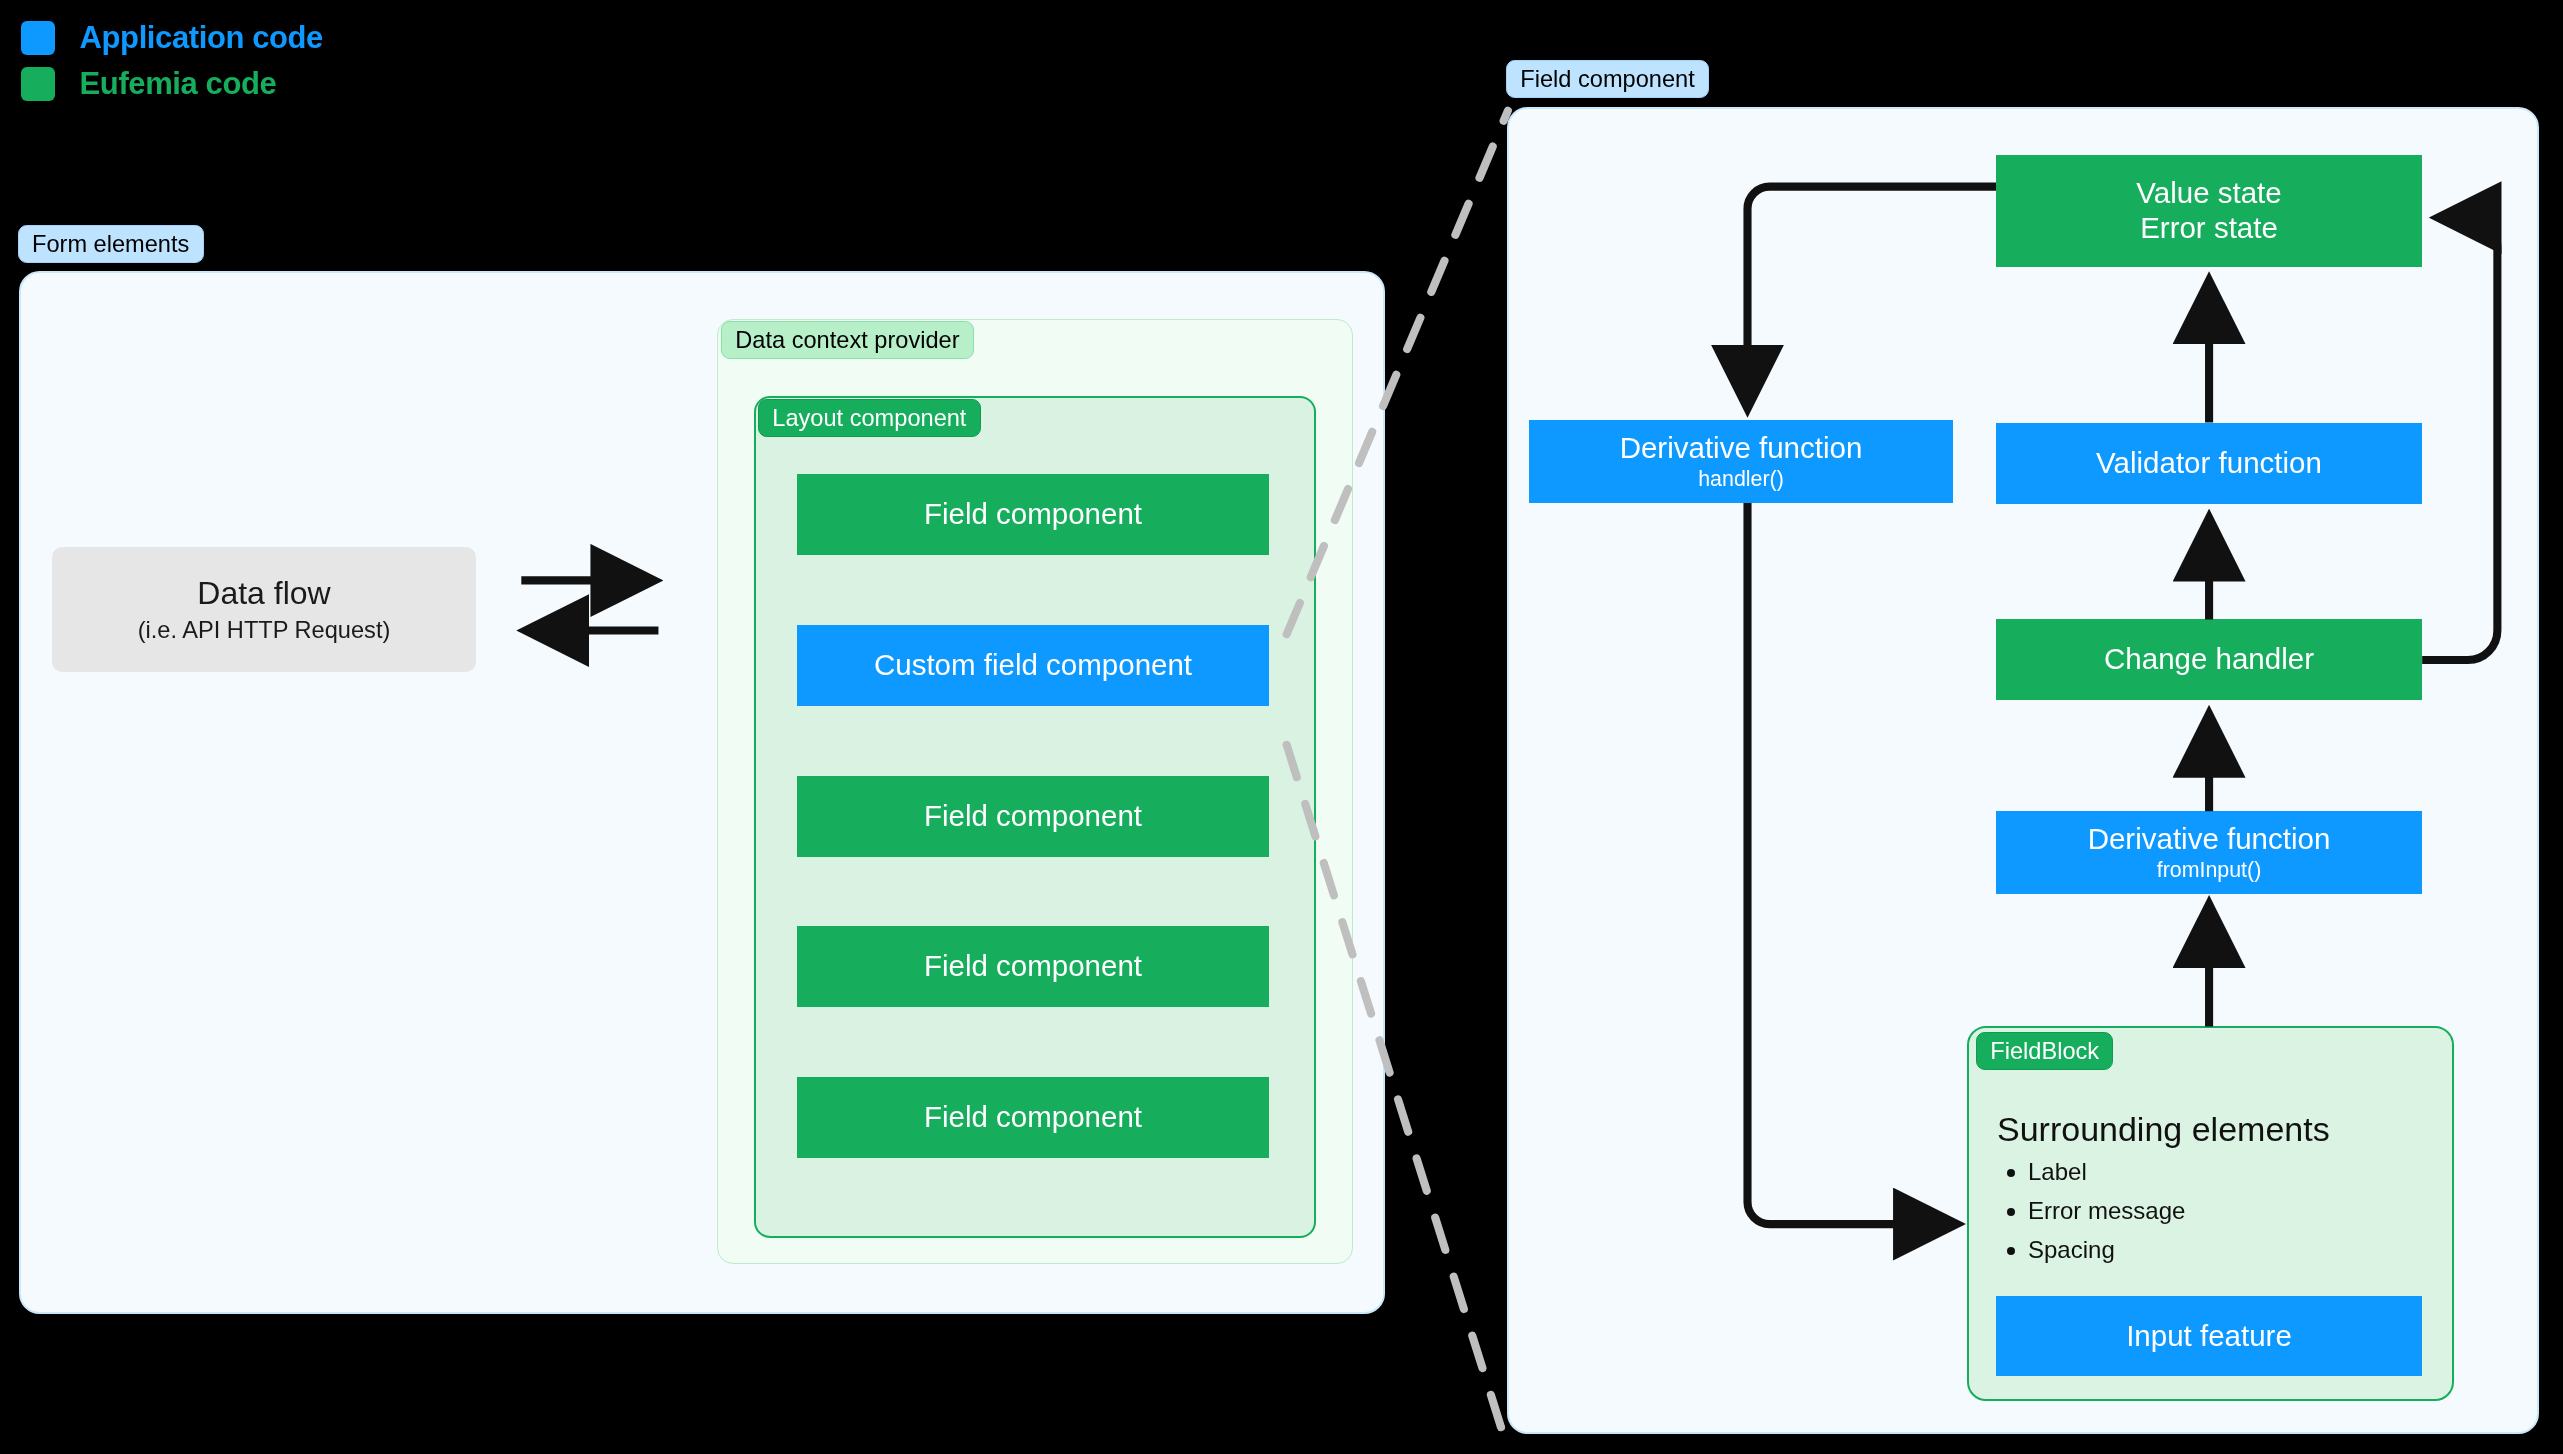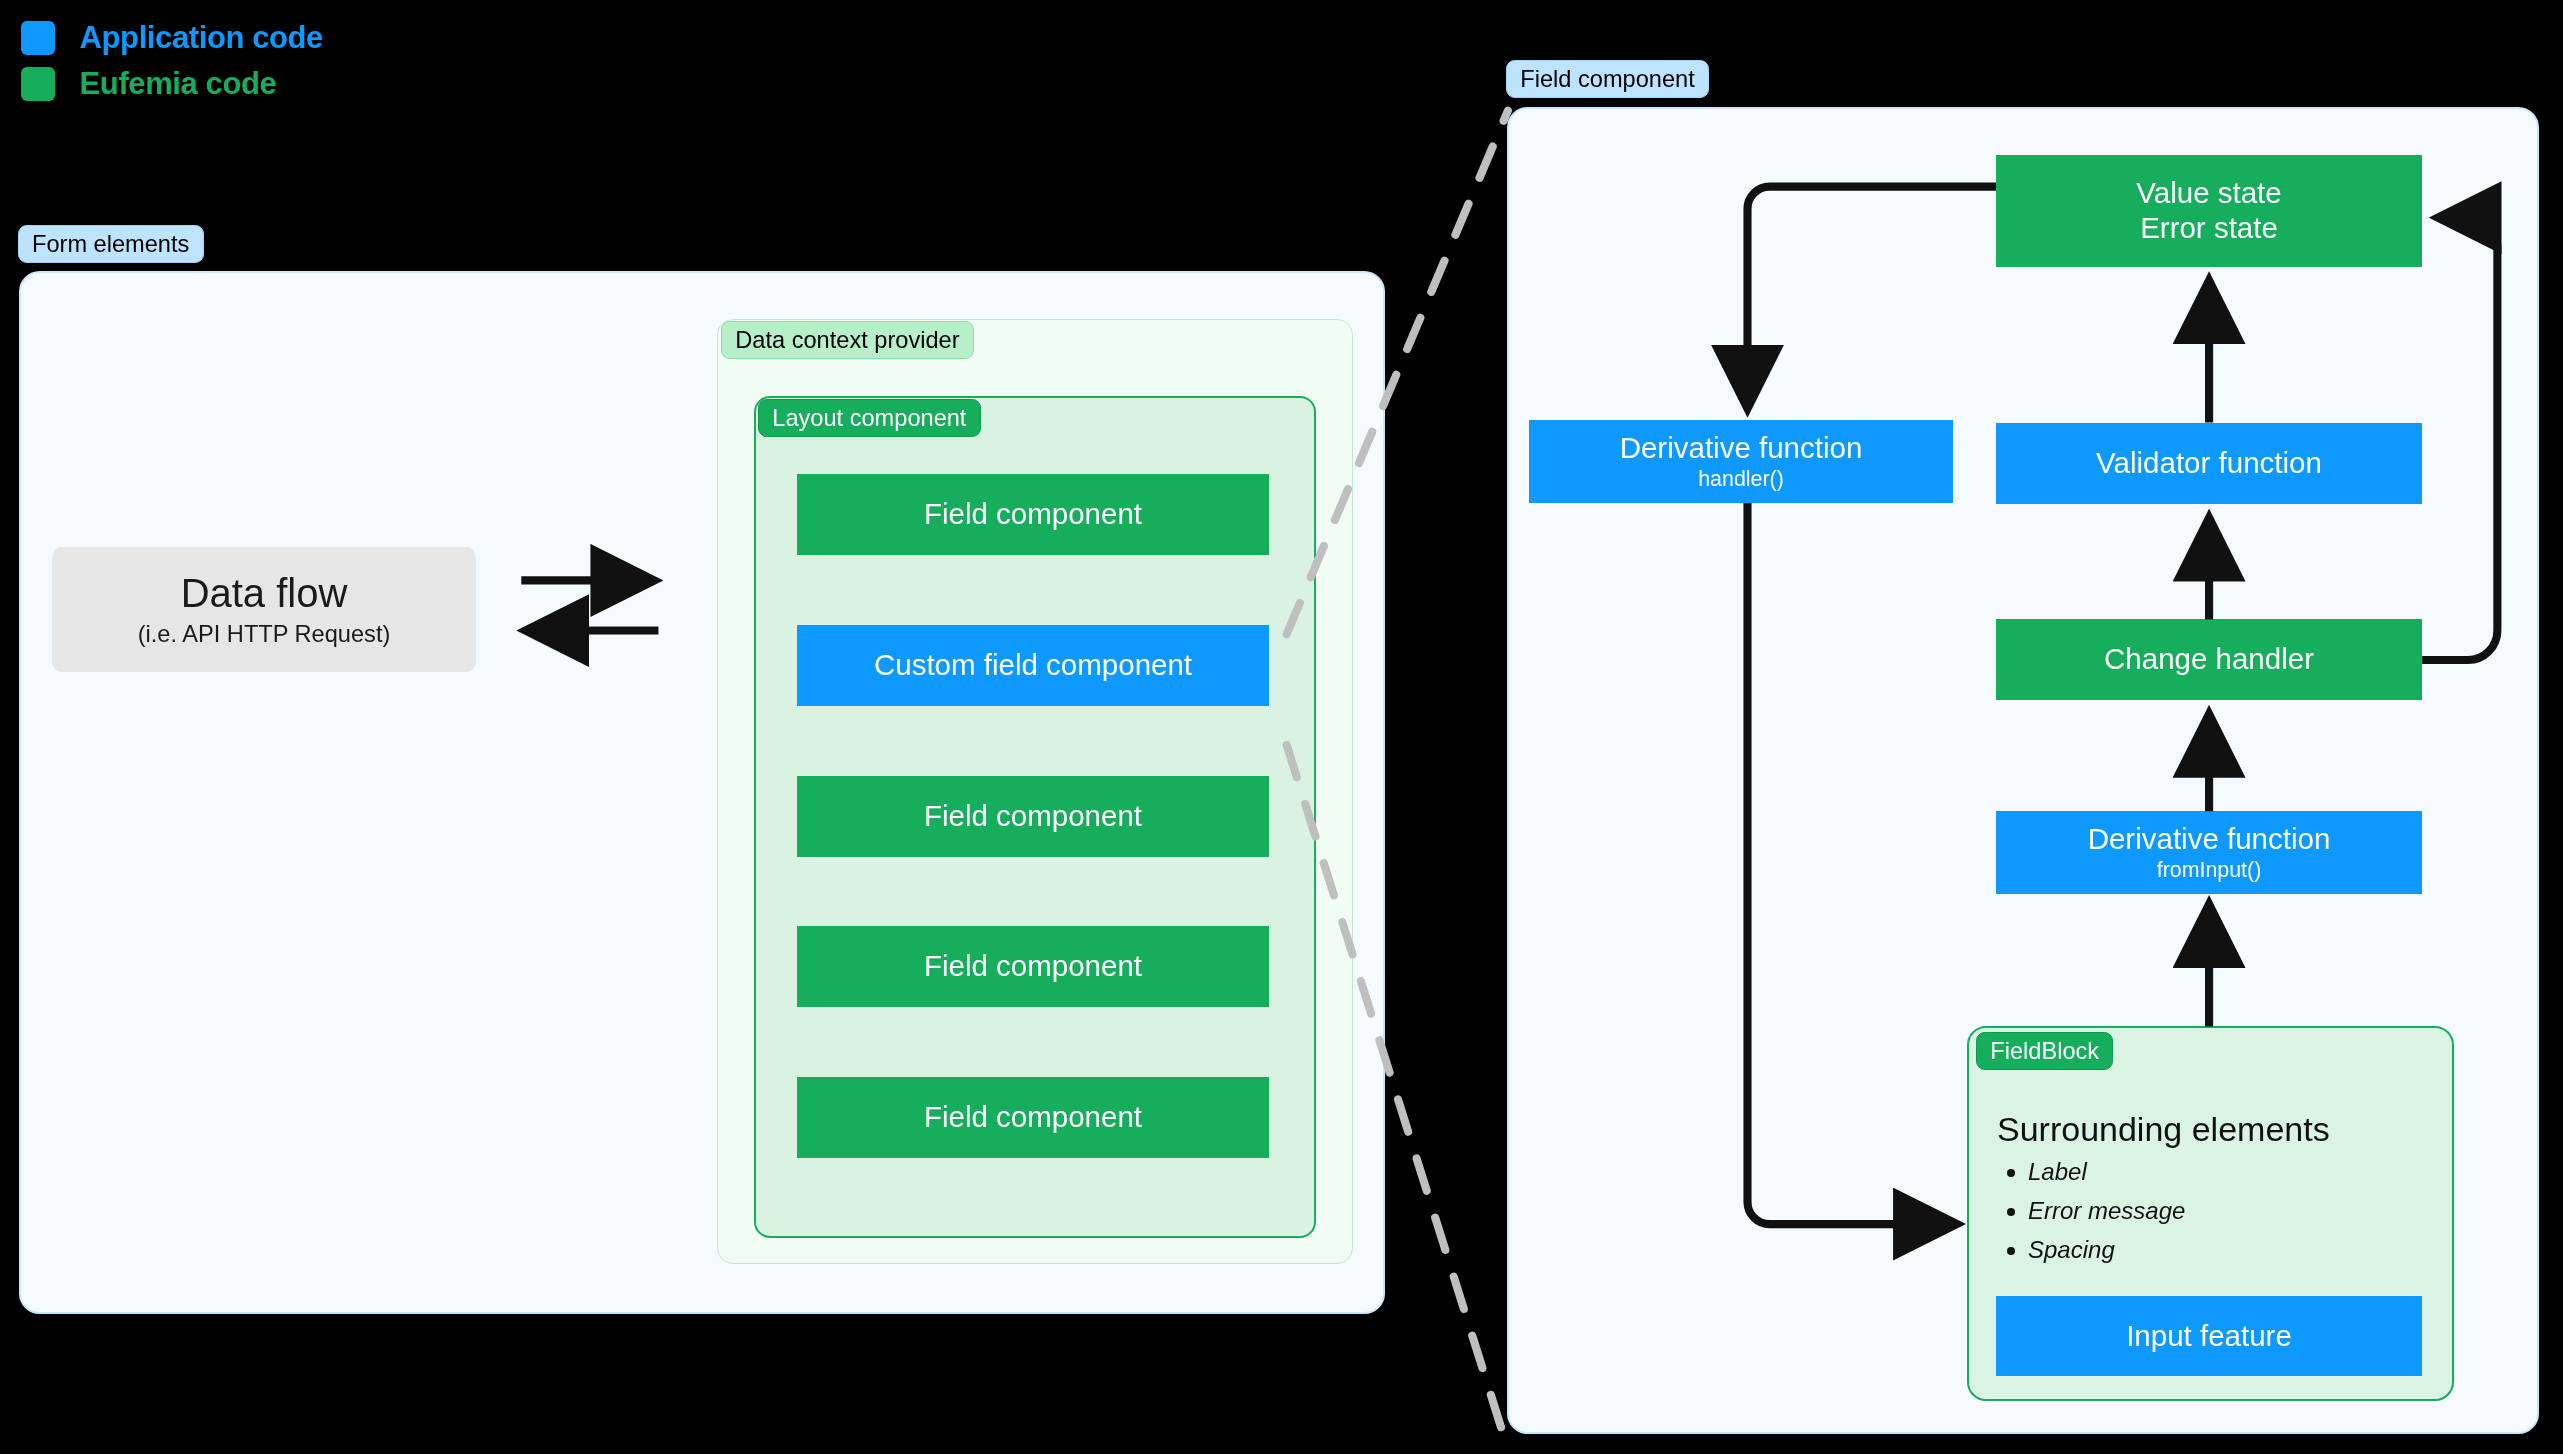--- a/index.html
+++ b/index.html
@@ -50,21 +50,21 @@
   .box.blue  { background:#0D99FF; }
   .box .title { font-size:29.5px; font-weight:400; }
   .box .sub   { font-size:21.4px; font-weight:400; margin-top:1.5px; }
 
   .dataflow {
     position:absolute;
     display:flex; flex-direction:column;
     align-items:center; justify-content:center;
     background:#E6E6E6; border-radius:10.3px; color:#1a1a1a; text-align:center;
   }
-  .dataflow .t1 { font-size:40px; }
+  .dataflow .t1 { font-size:32px; }
   .dataflow .t2 { font-size:23.6px; margin-top:4.4px; }
 
   
   .fb-heading { position:absolute; font-size:34px; color:#111; font-weight:400; }
   .fb-list { position:absolute; list-style:none; }
   .fb-list li { position:relative; font-size:24px; color:#111; margin-bottom:11px; padding-left:31px; }
   .fb-list li:before {
     content:""; position:absolute; left:10.3px; top:11px;
     width:8px; height:8px; border-radius:50%; background:#111;
   }
@@ -160,21 +160,21 @@
 <div class="box blue" style="left:1996px; top:811px; width:426px; height:83px;">
   <span class="title">Derivative function</span>
   <span class="sub">fromInput()</span>
 </div>
 
 <div class="panel fieldblock" style="left:1967px; top:1026px; width:487px; height:375px;"></div>
 <div class="tag green-solid" style="left:1976px; top:1032px;">FieldBlock</div>
 
 <div class="fb-heading" style="left:1997px; top:1110px;">Surrounding elements</div>
 
-<ul class="fb-list" style="left:1997px; top:1158px;font-style:italic;">
+<ul class="fb-list" style="left:1997px; top:1158px;">
   <li>Label</li>
   <li>Error message</li>
   <li>Spacing</li>
 </ul>
 
 <div class="box blue" style="left:1996px; top:1296px; width:426px; height:80px;">
   <span class="title">Input feature</span>
 </div>
 
 <svg class="overlay" viewBox="0 0 3476 1973" width="2563" height="1455">

